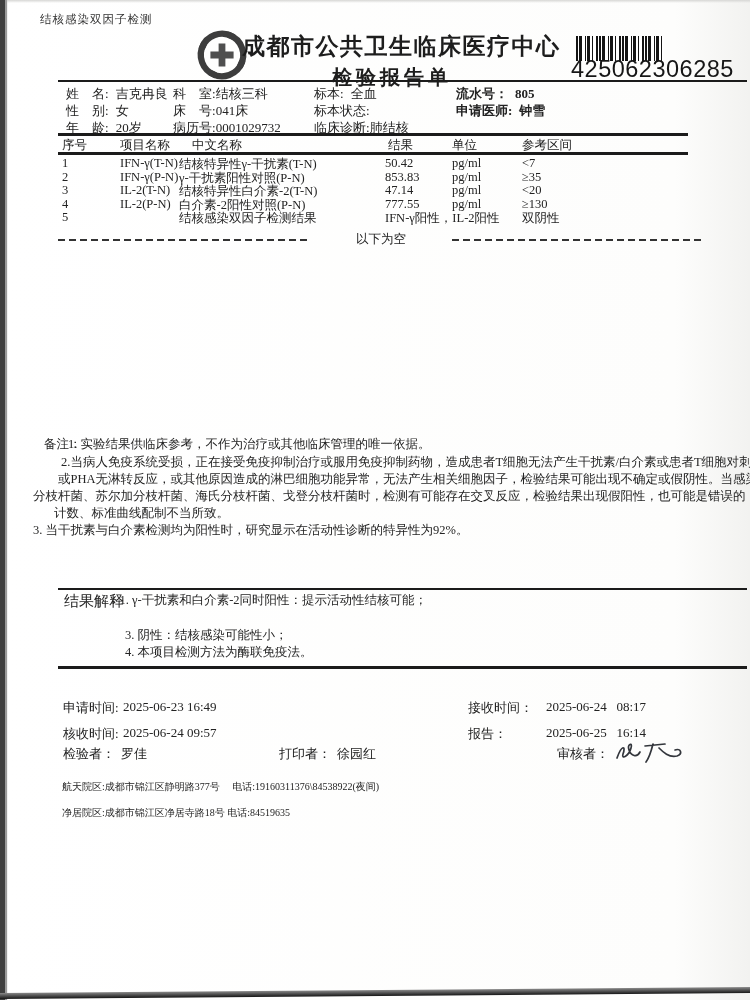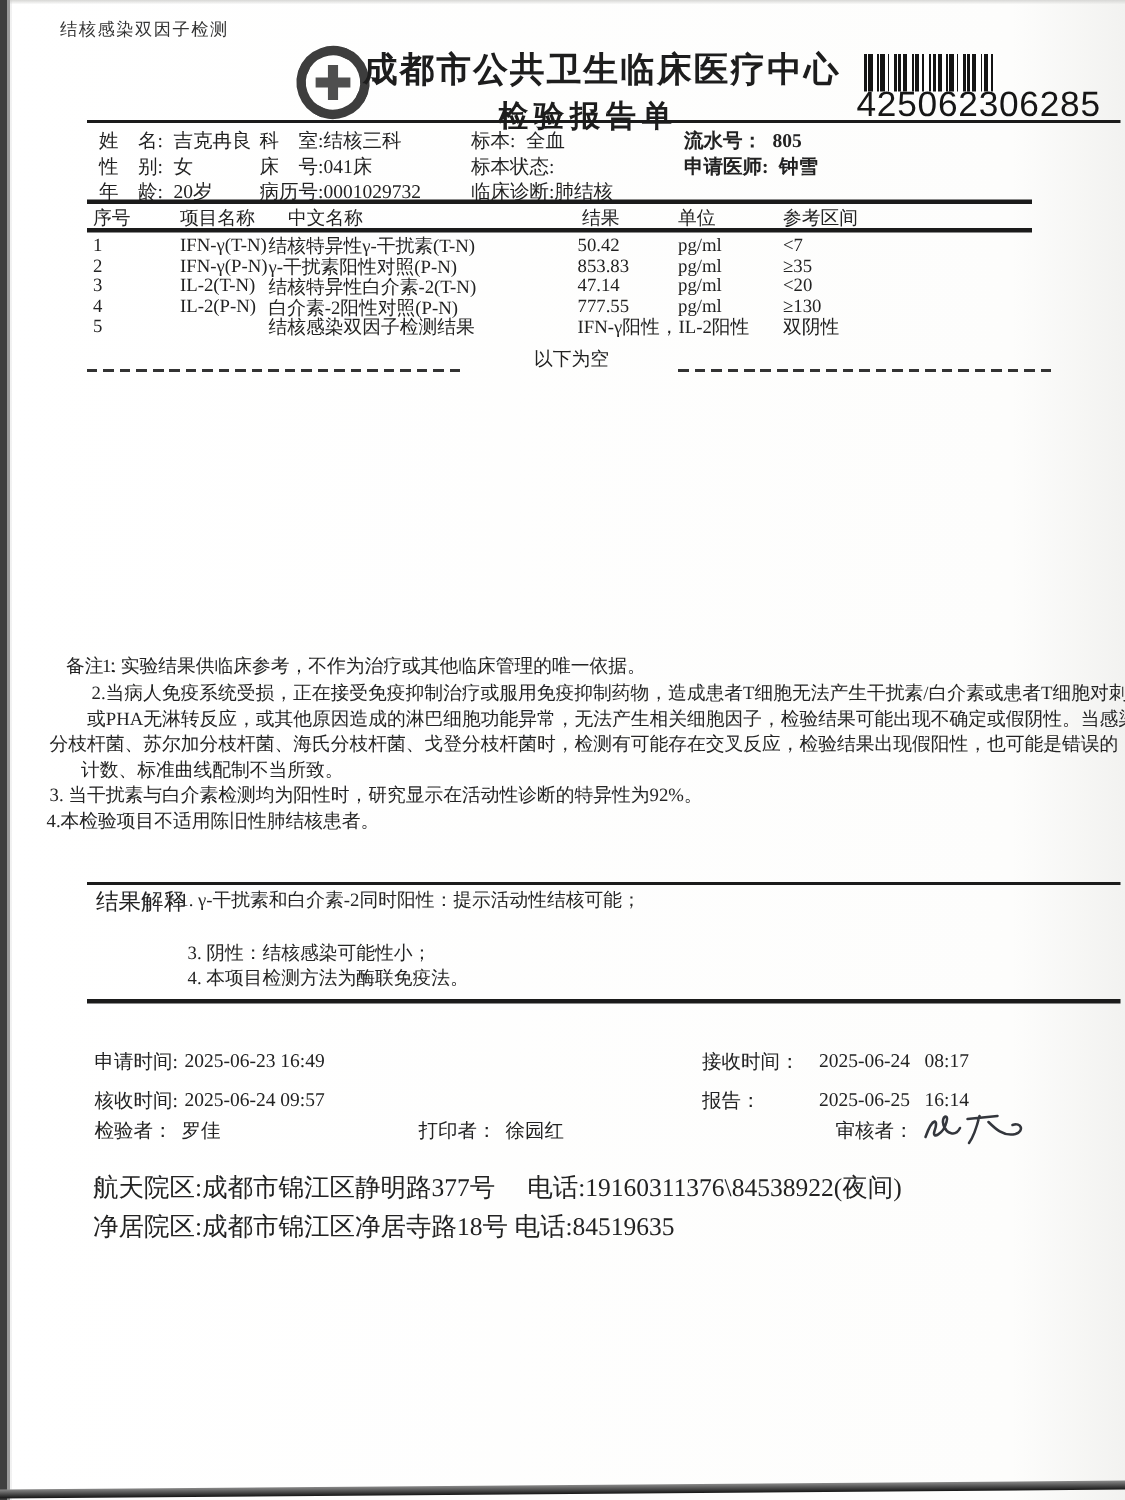--- a/index.html
+++ b/index.html
@@ -48,21 +48,21 @@
   .prow{font-size:13px;height:16px;white-space:nowrap;color:#222;}
   .prow .cell{position:absolute;white-space:pre;}
   .pc1{left:66px;} .pc2{left:173px;} .pc3{left:314px;} .pc4{left:456px;font-weight:bold;}
   .pv{margin-left:7px;}
 
   .thead span,.trow span{position:absolute;white-space:pre;font-size:12.5px;color:#222;}
   .col-seq{left:62px;} .col-item{left:120px;} .col-name{left:179px;}
   .col-result{left:385px;} .col-unit{left:452px;} .col-range{left:522px;}
   .thead .col-name{left:192px;} .thead .col-result{left:388px;}
 
-  .empty-sep{left:58px;top:231px;width:646px;display:flex;align-items:flex-end;font-size:12.5px;color:#222;gap:44px;}
+  .empty-sep{left:58px;top:231px;width:646px;display:flex;align-items:center;font-size:12.5px;color:#222;gap:44px;}
   .empty-sep .dash{flex:1;height:2px;
     background:repeating-linear-gradient(90deg,#333 0 7px,transparent 7px 11px);}
   .empty-sep .txt{padding:0 2px;}
 
   .rline{font-size:12.5px;white-space:nowrap;color:#242424;}
   .remark-label{left:44px;top:436px;}
   .rl0{left:68px;top:436px;} .rl1{left:61px;top:454px;} .rl2{left:58px;top:471px;}
   .rl3{left:33px;top:488px;} .rl4{left:34px;top:505px;margin-left:20px;} .rl5{left:33px;top:522px;}
   .rl6{left:31px;top:539px;}
 
@@ -76,21 +76,21 @@
   .t-apply-l{left:63px;top:699px;} .t-apply-v{left:123px;top:699px;}
   .t-recv-l{left:468px;top:699px;} .t-recv-v{left:546px;top:699px;}
   .t-check-l{left:63px;top:725px;} .t-check-v{left:123px;top:725px;}
   .t-report-l{left:468px;top:725px;} .t-report-v{left:546px;top:725px;}
 
   .s-tester-l{left:63px;top:745px;} .s-tester-v{left:121px;top:745px;}
   .s-printer-l{left:279px;top:745px;} .s-printer-v{left:337px;top:745px;}
   .s-auditor-l{left:557px;top:745px;}
   .signature{left:613px;top:736px;}
 
-  .addr{font-size:17px;white-space:nowrap;color:#222;}
+  .addr{font-size:10px;white-space:nowrap;color:#222;}
   .addr1{left:62px;top:780px;} .addr2{left:62px;top:806px;}
 </style>
 </head>
 <body>
 
 <div class="page">
 
   <div class="abs scan-top"></div>
   <div class="abs scan-left"></div>
   <div class="abs scan-bottom"></div>
@@ -193,21 +193,20 @@
     <span class="dash"></span>
   </div>
 
   <div class="abs rline remark-label">备注：</div>
   <div class="abs rline rl0">1. 实验结果供临床参考，不作为治疗或其他临床管理的唯一依据。</div>
   <div class="abs rline rl1">2.当病人免疫系统受损，正在接受免疫抑制治疗或服用免疫抑制药物，造成患者T细胞无法产生干扰素/白介素或患者T细胞对刺激</div>
   <div class="abs rline rl2">或PHA无淋转反应，或其他原因造成的淋巴细胞功能异常，无法产生相关细胞因子，检验结果可能出现不确定或假阴性。当感染堪萨</div>
   <div class="abs rline rl3">分枝杆菌、苏尔加分枝杆菌、海氏分枝杆菌、戈登分枝杆菌时，检测有可能存在交叉反应，检验结果出现假阳性，也可能是错误的</div>
   <div class="abs rline rl4">计数、标准曲线配制不当所致。</div>
   <div class="abs rline rl5">3.  当干扰素与白介素检测均为阳性时，研究显示在活动性诊断的特异性为92%。</div>
-  <div class="abs rline rl6">4.本检验项目不适用陈旧性肺结核患者。</div>
 
   <div class="abs hline line-d"></div>
   <div class="abs interp-label">结果解释</div>
   <div class="abs rline il0">：1. γ-干扰素和白介素-2同时阳性：提示活动性结核可能；</div>
   <div class="abs rline il2">3. 阴性：结核感染可能性小；</div>
   <div class="abs rline il3">4. 本项目检测方法为酶联免疫法。</div>
   <div class="abs hline line-e"></div>
 
 
   <span class="abs time-label t-apply-l">申请时间:</span>

